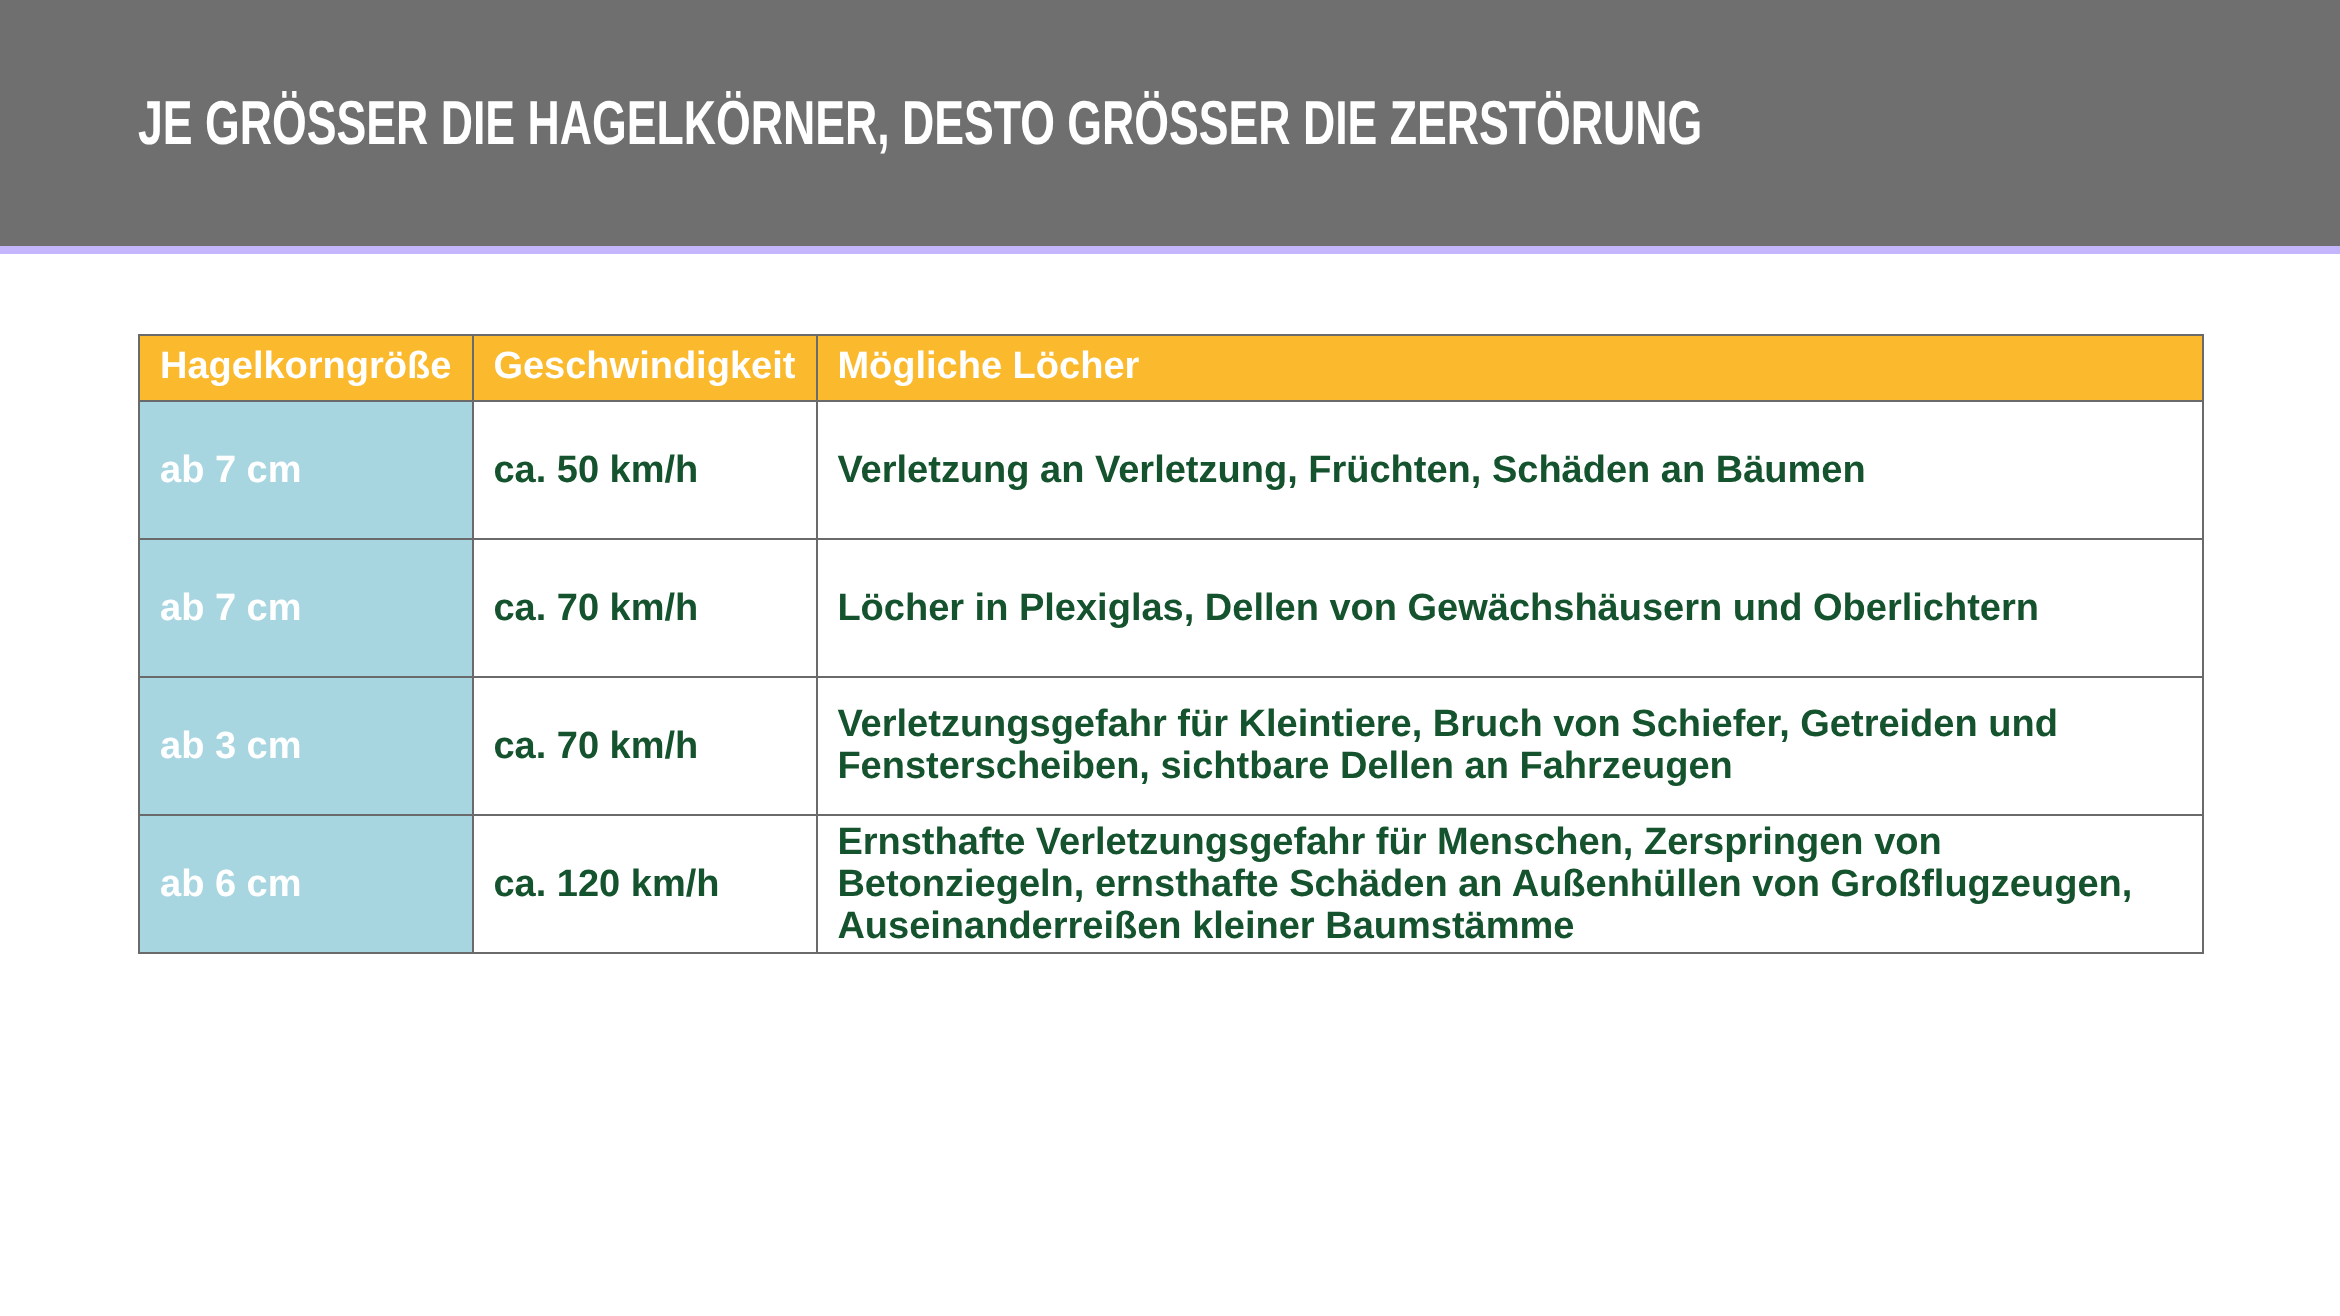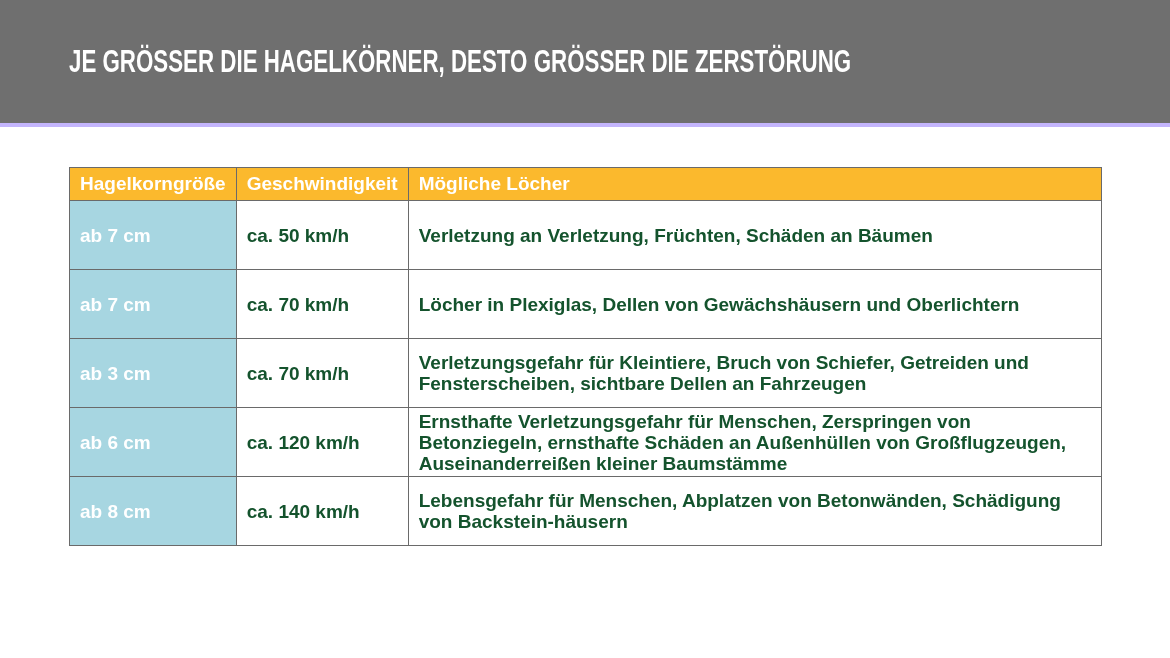--- a/index.html
+++ b/index.html
@@ -47,19 +47,14 @@
     <tr>
       <td class="size">ab 3 cm</td>
       <td>ca. 70 km/h</td>
       <td>Verletzungsgefahr für Kleintiere, Bruch von Schiefer, Getreiden und Fensterscheiben, sichtbare Dellen an Fahrzeugen</td>
     </tr>
     <tr>
       <td class="size">ab 6 cm</td>
       <td>ca. 120 km/h</td>
       <td>Ernsthafte Verletzungsgefahr für Menschen, Zerspringen von Betonziegeln, ernsthafte Schäden an Außenhüllen von Großflugzeugen, Auseinanderreißen kleiner Baumstämme</td>
     </tr>
-    <tr>
-      <td class="size">ab 8 cm</td>
-      <td>ca. 140 km/h</td>
-      <td>Lebensgefahr für Menschen, Abplatzen von Betonwänden, Schädigung von Backstein-häusern</td>
-    </tr>
   </tbody>
 </table>
 
 </body></html>

